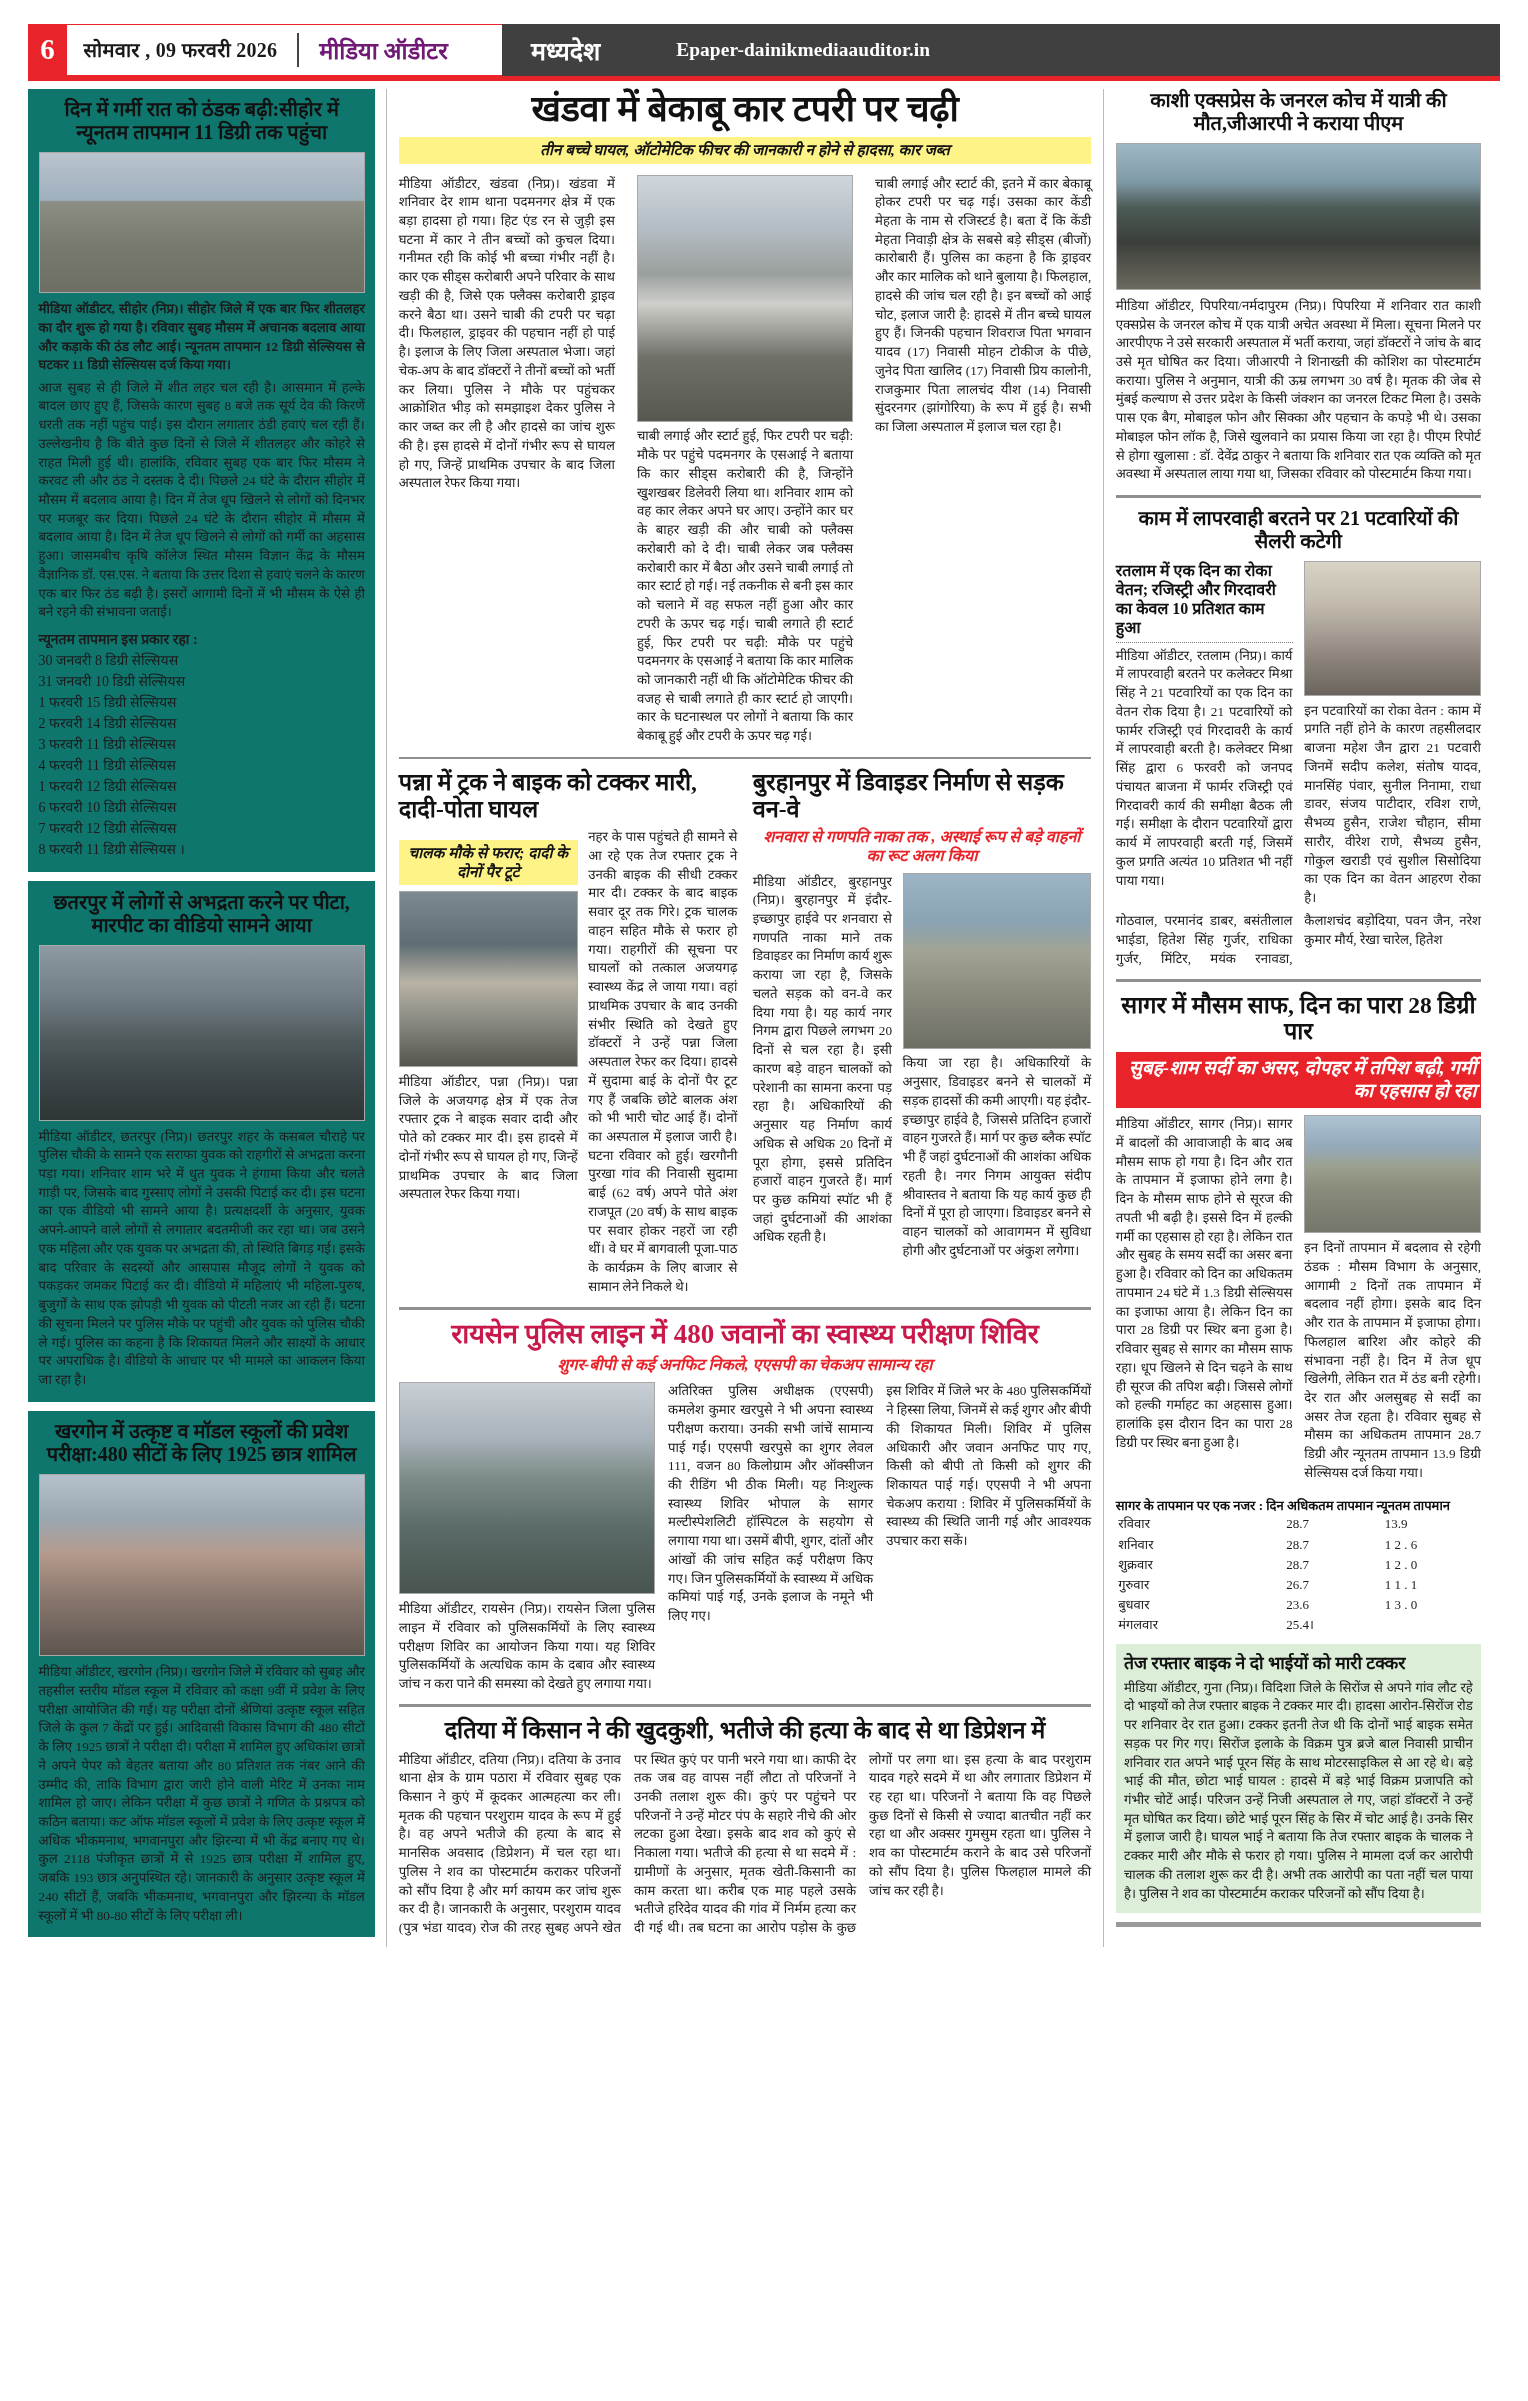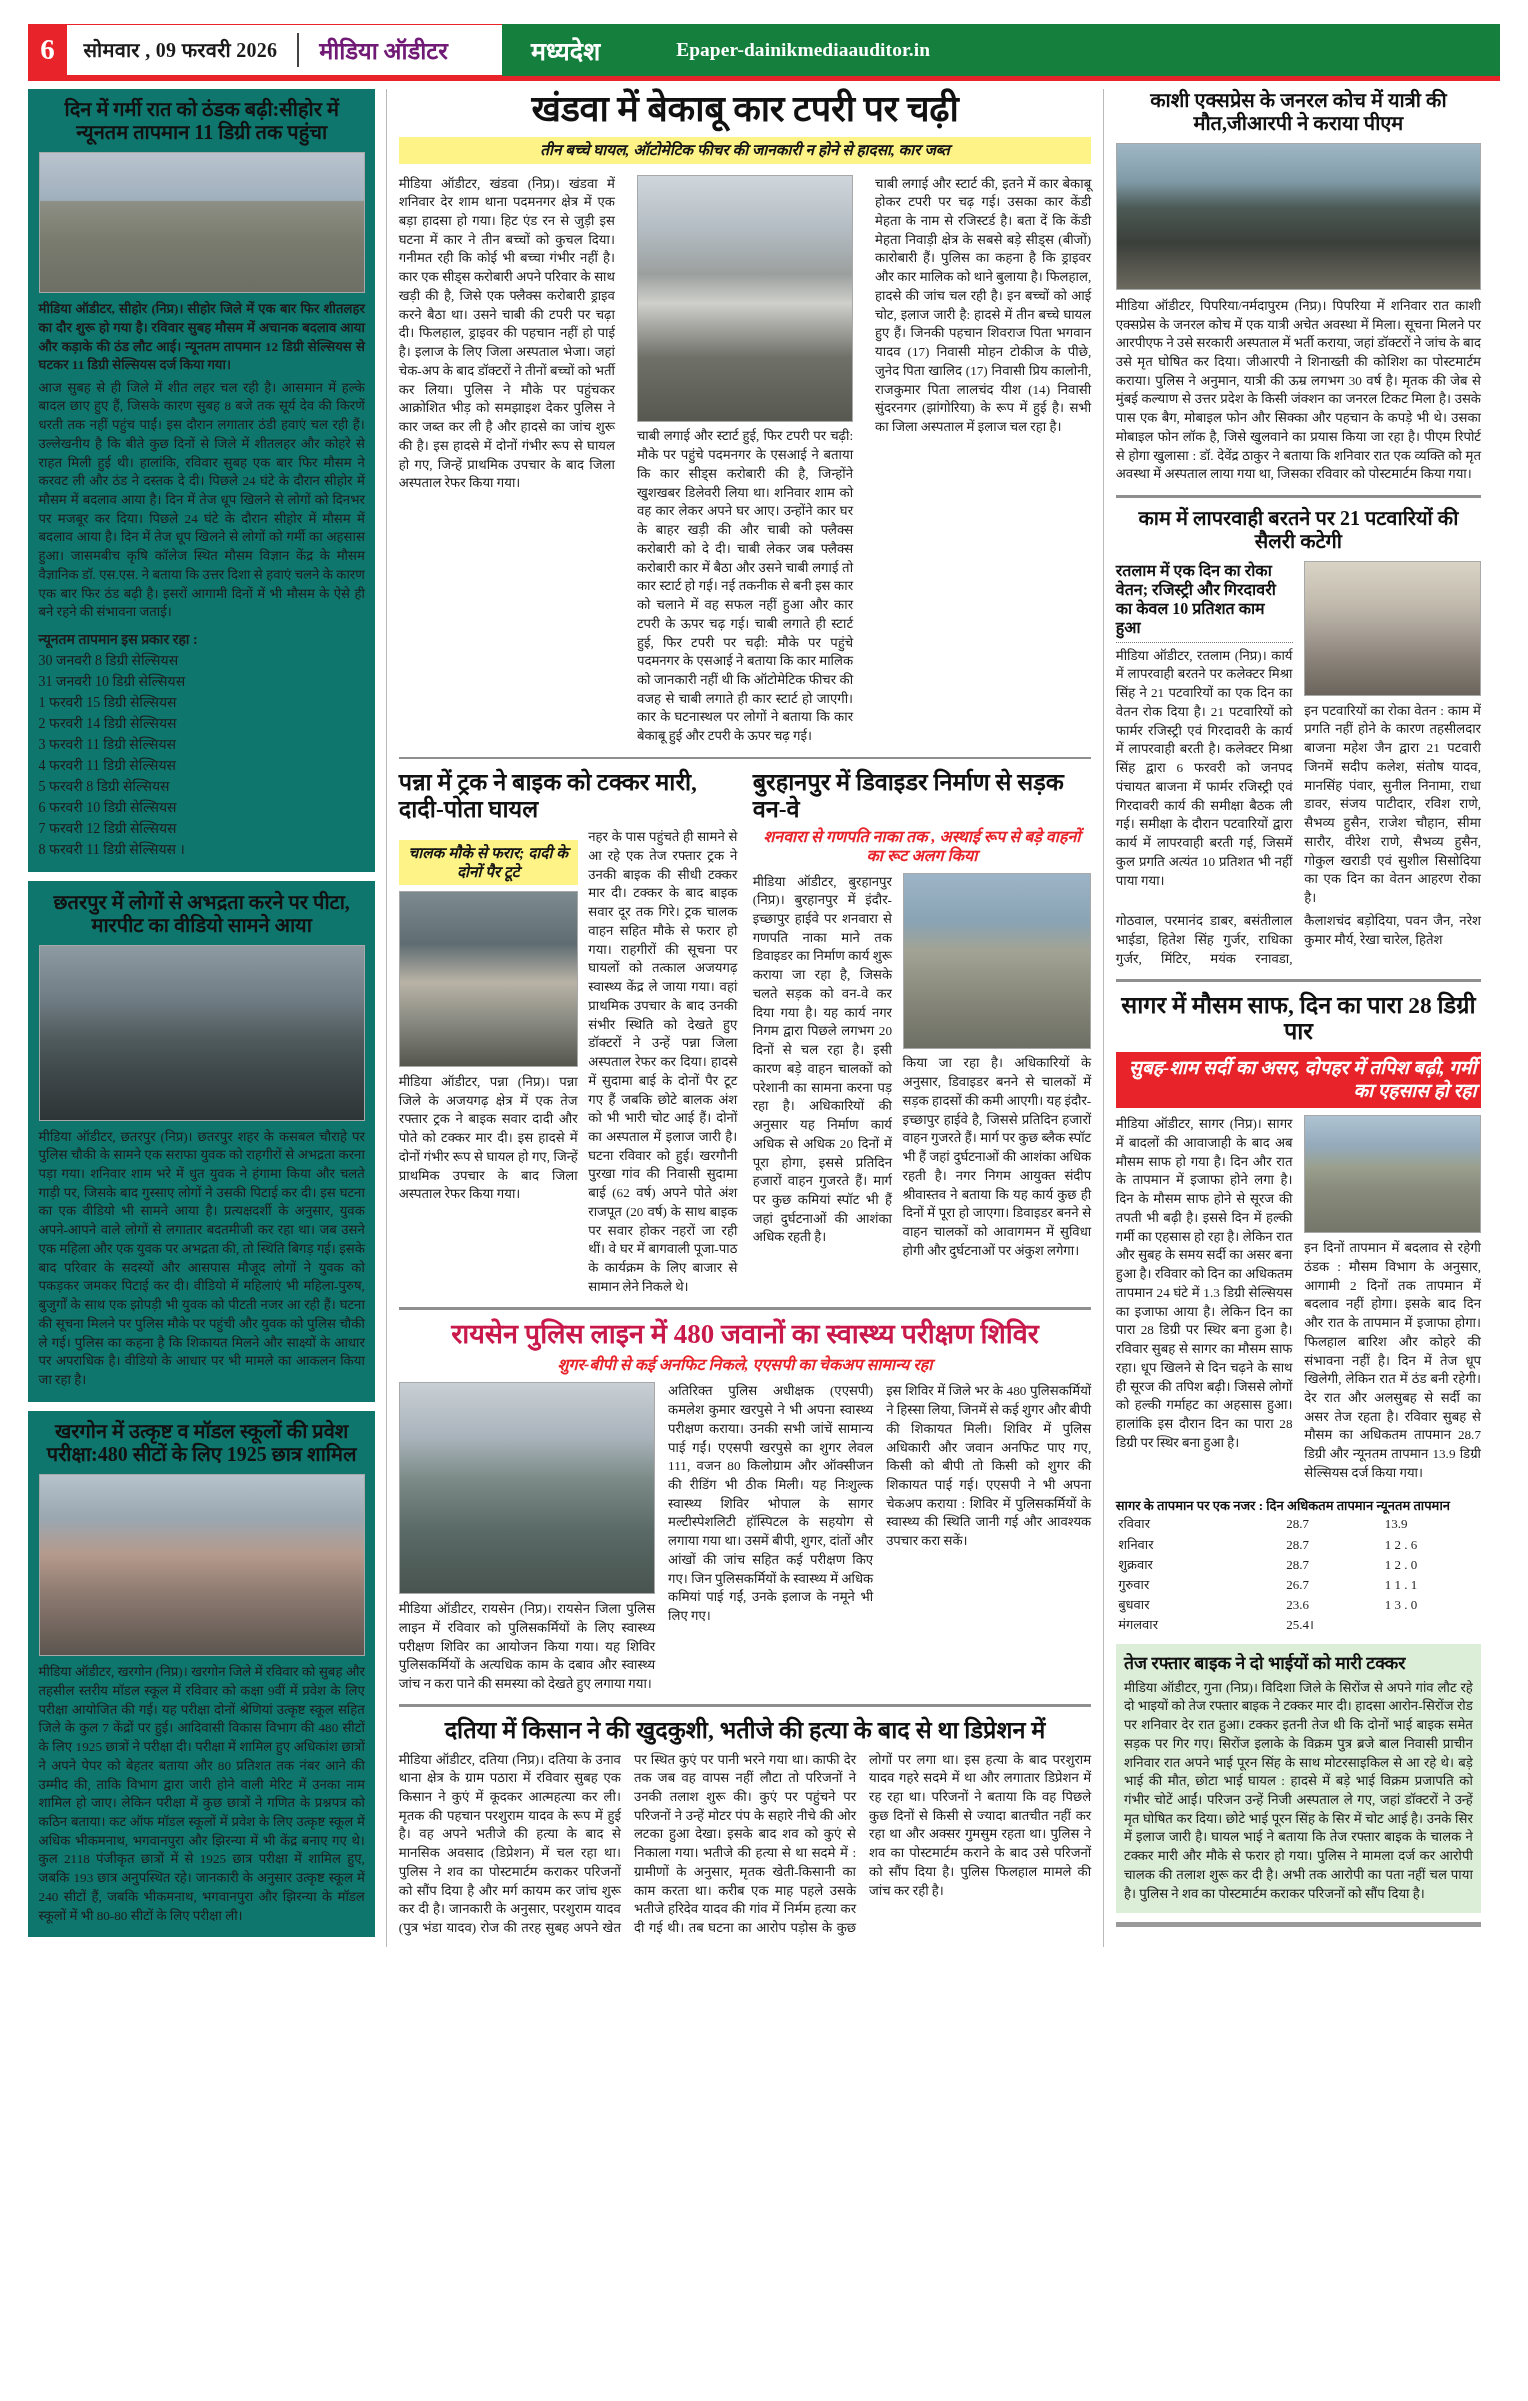--- a/index.html
+++ b/index.html
@@ -30,21 +30,21 @@
   .mh-date {
     font-family:"Liberation Serif", serif; font-weight:bold; font-size:20px;
     color:#1a1a1a; letter-spacing:0.3px; white-space:nowrap;
   }
   .mh-sep { width:1.8px; background:#444; height:34px; margin:0 20px; }
   .mh-brand {
     font-family:"Liberation Serif", serif; font-weight:bold; font-size:23.5px;
     color:#701a75; white-space:nowrap;
   }
   .mh-right {
-    flex:1; background:#15803d; display:flex; align-items:center;
+    flex:1; background:#404040; display:flex; align-items:center;
     padding-left:29px; gap:76px;
   }
   .mh-edition {
     font-family:"Liberation Serif", serif; font-weight:bold; font-size:25px;
     color:#ffffff; white-space:nowrap;
   }
   .mh-url {
     font-family:"Liberation Serif", serif; font-weight:bold; font-size:19.4px;
     color:#ffffff; white-space:nowrap; letter-spacing:0.1px;text-align:center;
   }
@@ -180,21 +180,21 @@
         </div>
         <div class="bt" style="margin-top:3.5px;">आज सुबह से ही जिले में शीत लहर चल रही है। आसमान में हल्के बादल छाए हुए हैं, जिसके कारण सुबह 8 बजे तक सूर्य देव की किरणें धरती तक नहीं पहुंच पाईं। इस दौरान लगातार ठंडी हवाएं चल रही हैं। उल्लेखनीय है कि बीते कुछ दिनों से जिले में शीतलहर और कोहरे से राहत मिली हुई थी। हालांकि, रविवार सुबह एक बार फिर मौसम ने करवट ली और ठंड ने दस्तक दे दी। पिछले 24 घंटे के दौरान सीहोर में मौसम में बदलाव आया है। दिन में तेज धूप खिलने से लोगों को दिनभर पर मजबूर कर दिया। पिछले 24 घंटे के दौरान सीहोर में मौसम में बदलाव आया है। दिन में तेज धूप खिलने से लोगों को गर्मी का अहसास हुआ। जासमबीच कृषि कॉलेज स्थित मौसम विज्ञान केंद्र के मौसम वैज्ञानिक डॉ. एस.एस. ने बताया कि उत्तर दिशा से हवाएं चलने के कारण एक बार फिर ठंड बढ़ी है। इसरों आगामी दिनों में भी मौसम के ऐसे ही बने रहने की संभावना जताई।</div>
         <div class="templist" style="margin-top:7px;">
           <div class="tlhead">न्यूनतम तापमान इस प्रकार रहा :</div>
           <div>30 जनवरी 8 डिग्री सेल्सियस</div>
           <div>31 जनवरी 10 डिग्री सेल्सियस</div>
           <div>1 फरवरी 15 डिग्री सेल्सियस</div>
           <div>2 फरवरी 14 डिग्री सेल्सियस</div>
           <div>3 फरवरी 11 डिग्री सेल्सियस</div>
           <div>4 फरवरी 11 डिग्री सेल्सियस</div>
-          <div>5 फरवरी 8 डिग्री सेल्सियस</div>
+          <div>1 फरवरी 12 डिग्री सेल्सियस</div>
           <div>6 फरवरी 10 डिग्री सेल्सियस</div>
           <div>7 फरवरी 12 डिग्री सेल्सियस</div>
           <div>8 फरवरी 11 डिग्री सेल्सियस ।</div>
         </div>
       </div>
 
       <div class="beige-box">
         <div class="hl hl-sm">छतरपुर में लोगों से अभद्रता करने पर पीटा, मारपीट का वीडियो सामने आया</div>
         <div class="ph ph-beating" style="height:176px;margin-top:8.2px;"></div>
         <div class="bt" style="margin-top:7px;">मीडिया ऑडीटर, छतरपुर (निप्र)। छतरपुर शहर के कसबल चौराहे पर पुलिस चौकी के सामने एक सराफा युवक को राहगीरों से अभद्रता करना पड़ा गया। शनिवार शाम भरे में धुत युवक ने हंगामा किया और चलते गाड़ी पर, जिसके बाद गुस्साए लोगों ने उसकी पिटाई कर दी। इस घटना का एक वीडियो भी सामने आया है। प्रत्यक्षदर्शी के अनुसार, युवक अपने-आपने वाले लोगों से लगातार बदतमीजी कर रहा था। जब उसने एक महिला और एक युवक पर अभद्रता की, तो स्थिति बिगड़ गई। इसके बाद परिवार के सदस्यों और आसपास मौजूद लोगों ने युवक को पकड़कर जमकर पिटाई कर दी। वीडियो में महिलाएं भी महिला-पुरुष, बुजुर्गों के साथ एक झोपड़ी भी युवक को पीटती नजर आ रही हैं। घटना की सूचना मिलने पर पुलिस मौके पर पहुंची और युवक को पुलिस चौकी ले गई। पुलिस का कहना है कि शिकायत मिलने और साक्ष्यों के आधार पर अपराधिक है। वीडियो के आधार पर भी मामले का आकलन किया जा रहा है।</div>

